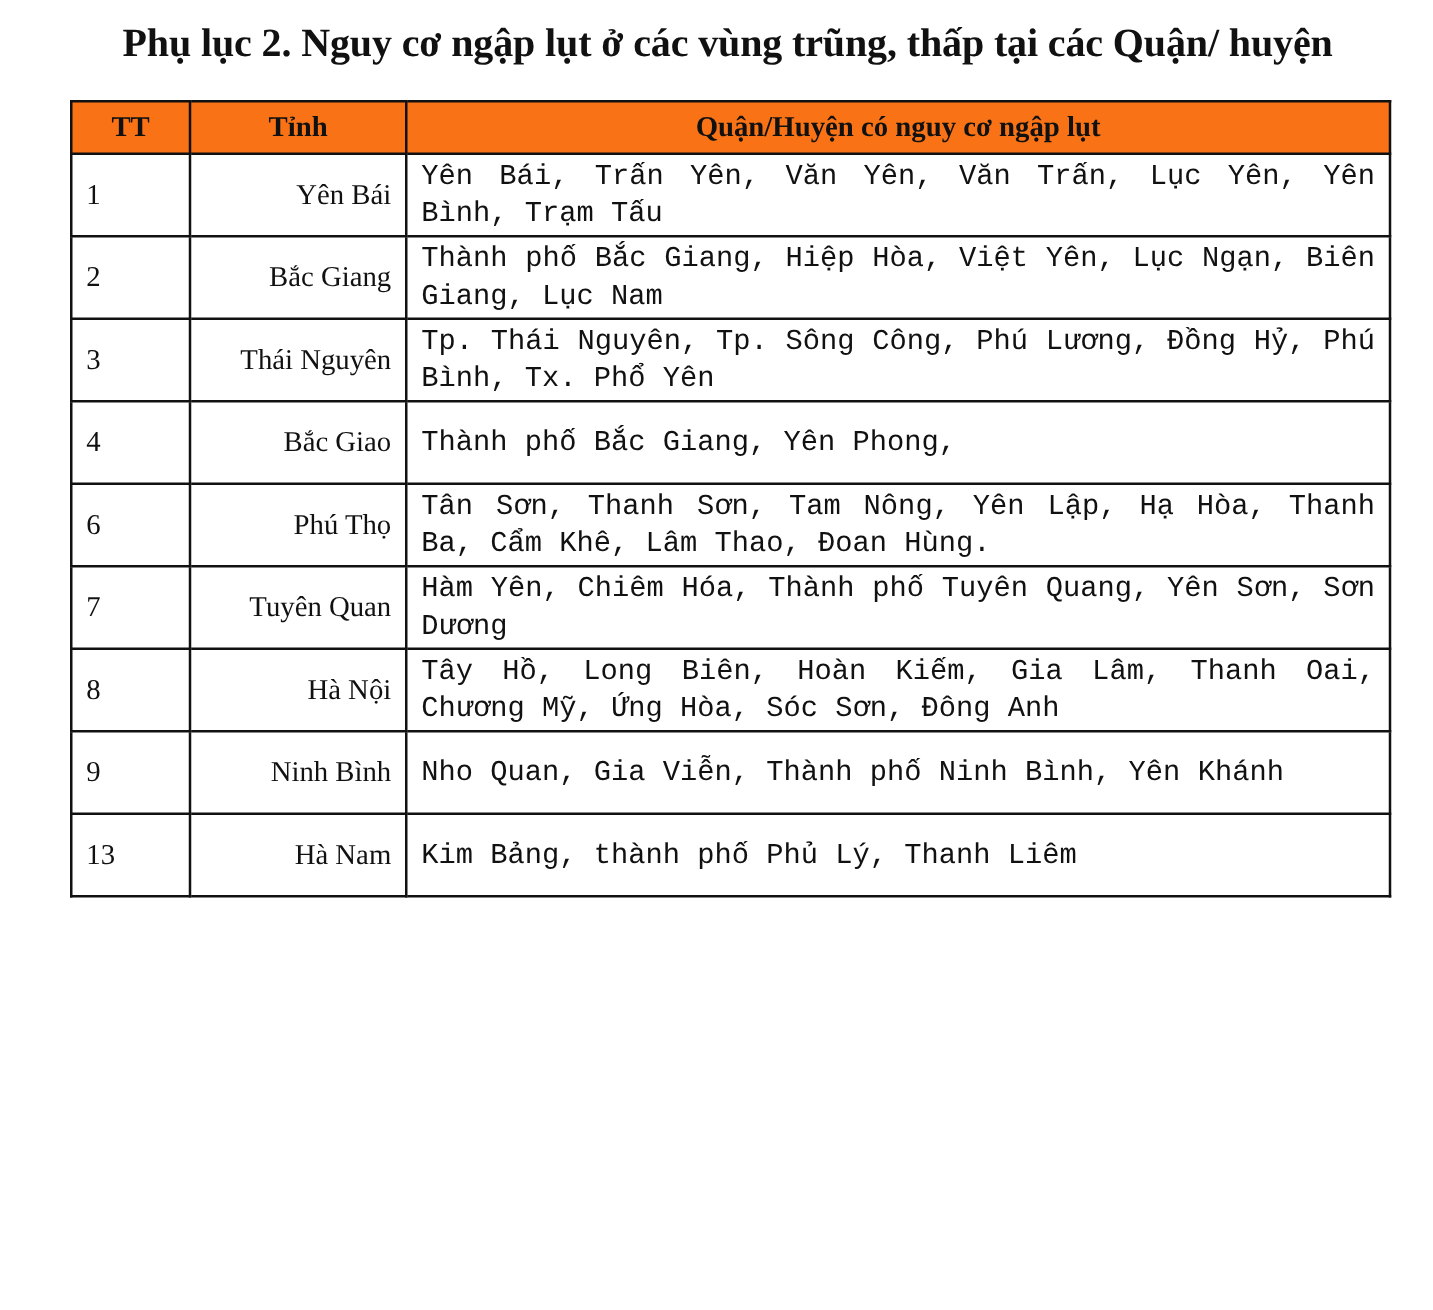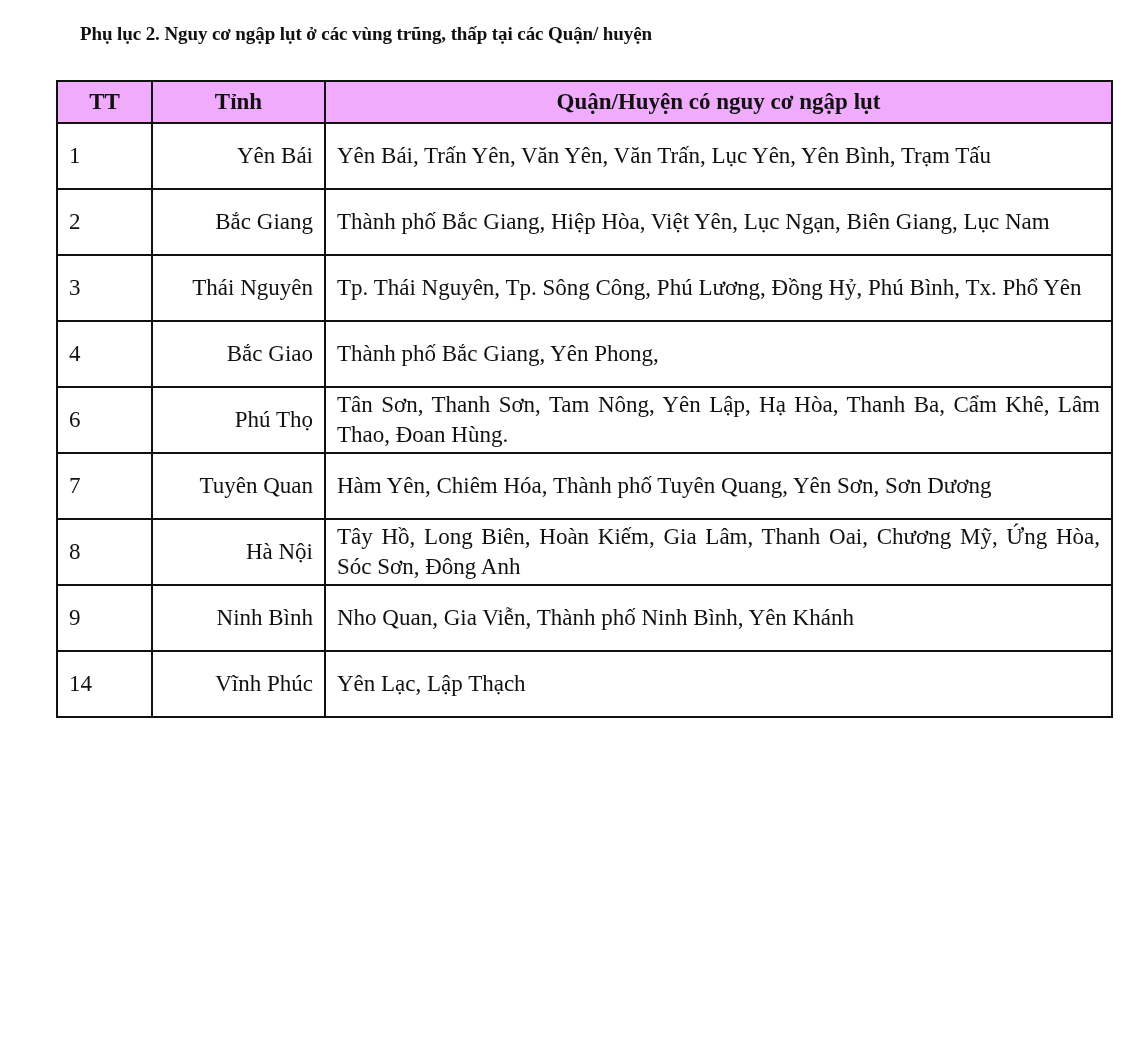--- a/index.html
+++ b/index.html
@@ -10,23 +10,23 @@
     body {
       width: 1146px;
       height: 1048px;
       position: relative;
       overflow: hidden;
       font-family: "Liberation Serif", "DejaVu Serif", serif;
       color: #111111;
     }
     .doc-title {
       position: absolute;
-      left: 80px;
+      left: 98px;
       top: 14px;
-      font-size: 19px;
+      font-size: 32px;
       font-weight: bold;
       line-height: 40px;
       white-space: nowrap;
       letter-spacing: -0.1px;
     }
     table.risk-table {
       position: absolute;
       left: 56px;
       top: 80px;
       width: 1055px;
@@ -34,39 +34,40 @@
       table-layout: fixed;
       font-size: 23px;
     }
     table.risk-table th,
     table.risk-table td {
       border: 2.5px solid #111111;
       padding: 0 11px;
       vertical-align: middle;
     }
     table.risk-table thead th {
-      background: #f0abfc;
+      background: #f97316;
       font-weight: bold;
       text-align: center;
       height: 40px;
       font-size: 23px;
     }
     table.risk-table tbody td {
       height: 64px;
       line-height: 30px;
     }
     col.c-tt { width: 95px; }
     col.c-prov { width: 173px; }
     col.c-dist { width: 787px; }
     td.col-tt { text-align: left; padding-left: 12px; }
     td.col-prov { text-align: right; }
     td.col-dist {
       text-align: justify;
       text-align-last: left;
       padding-right: 12px;
+      font-family: Liberation Mono, monospace;
     }
   </style>
 </head>
 <body>
 
 <div class="doc-title">Phụ lục 2. Nguy cơ ngập lụt ở các vùng trũng, thấp tại các Quận/ huyện</div>
 
 <table class="risk-table">
   <colgroup>
     <col class="c-tt">
@@ -115,18 +116,18 @@
       <td class="col-tt">8</td>
       <td class="col-prov">Hà Nội</td>
       <td class="col-dist">Tây Hồ, Long Biên, Hoàn Kiếm, Gia Lâm, Thanh Oai, Chương Mỹ, Ứng Hòa, Sóc Sơn, Đông Anh</td>
     </tr>
     <tr>
       <td class="col-tt">9</td>
       <td class="col-prov">Ninh Bình</td>
       <td class="col-dist">Nho Quan, Gia Viễn, Thành phố Ninh Bình, Yên Khánh</td>
     </tr>
     <tr>
-      <td class="col-tt">14</td>
-      <td class="col-prov">Vĩnh Phúc</td>
-      <td class="col-dist">Yên Lạc, Lập Thạch</td>
+      <td class="col-tt">13</td>
+      <td class="col-prov">Hà Nam</td>
+      <td class="col-dist">Kim Bảng, thành phố Phủ Lý, Thanh Liêm</td>
     </tr>
   </tbody>
 </table>
 
 </body></html>

